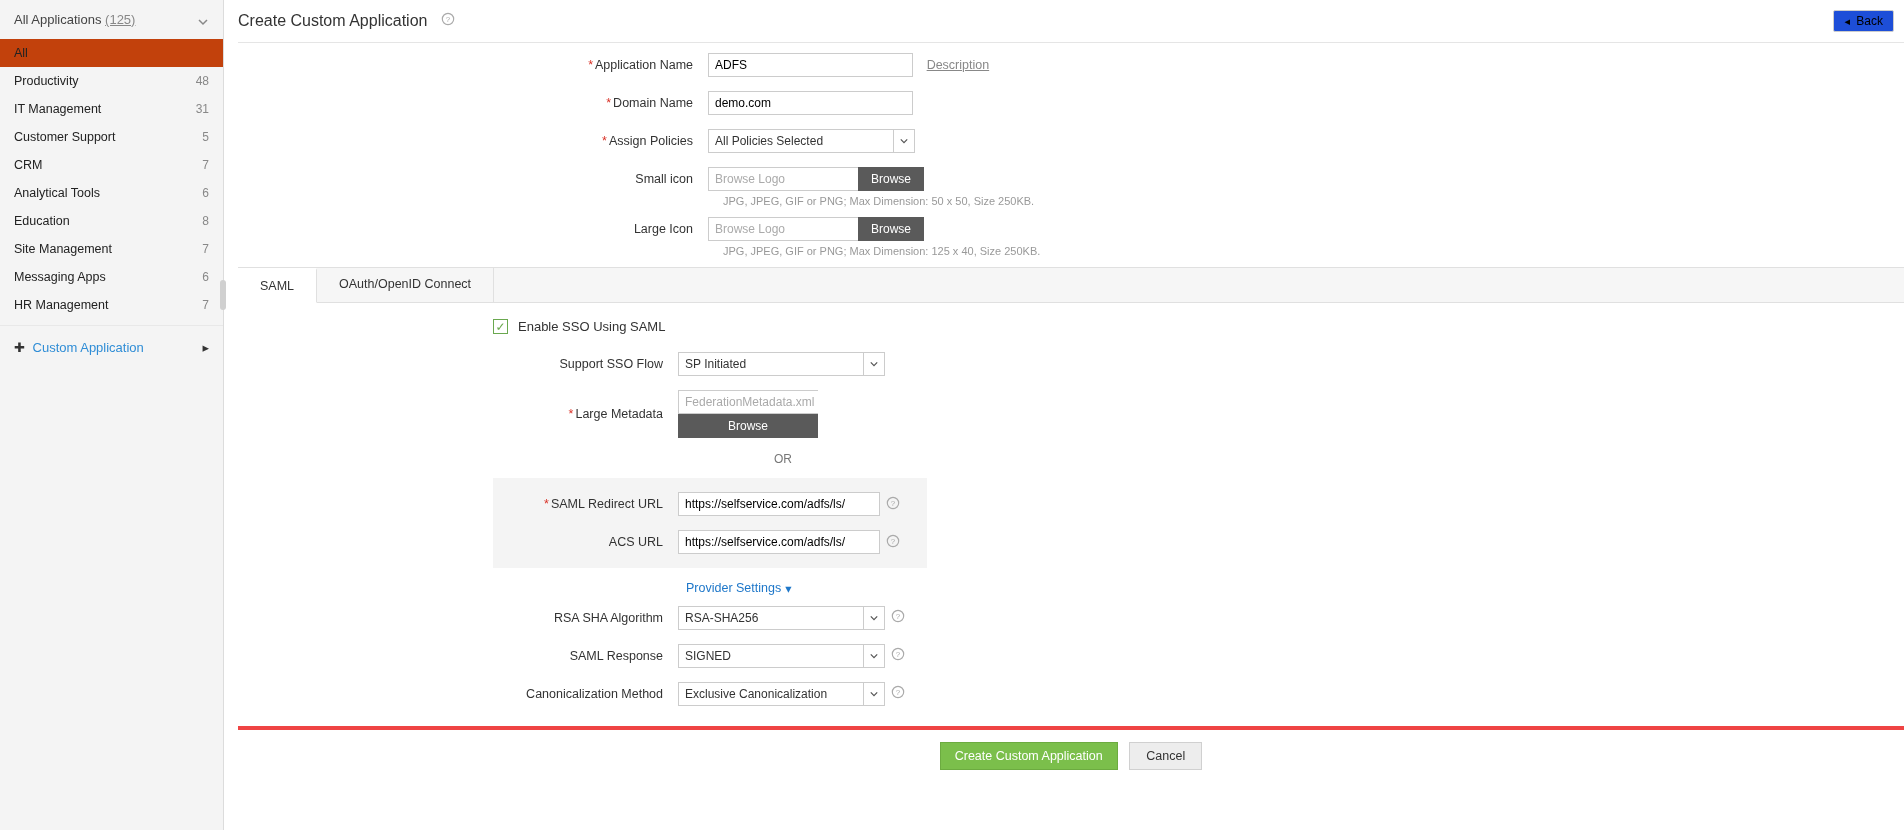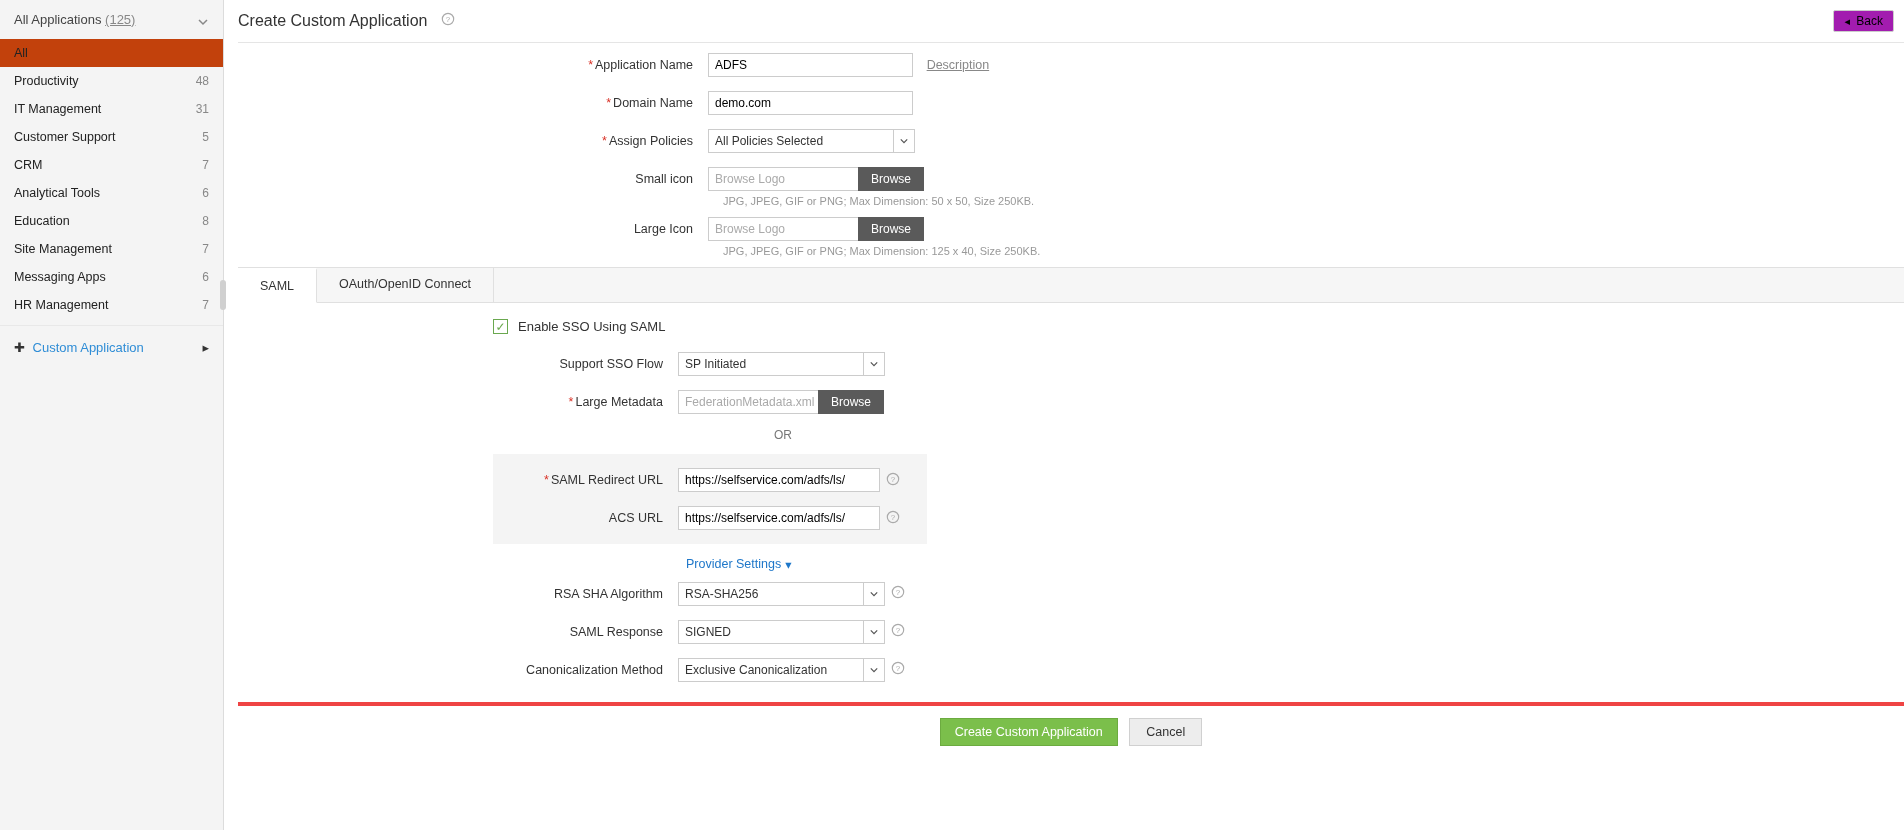--- a/index.html
+++ b/index.html
@@ -18,21 +18,21 @@
   .cat-item.active { background: #c2410c; }
   .cat-item .cnt { color: #888; font-size: 12px;}
   .custom-app { padding: 14px; color: #2f8dd6; font-size: 13px; cursor: pointer; border-top:1px solid #e8e8e8; margin-top:6px;}
   .custom-app .plus { color: #333; margin-right:4px;}
   .custom-app .caret-r { float: right; color: #333;}
   .drag-handle { position: absolute; right: -3px; top: 280px; width: 6px; height: 30px; background: #d0d0d0; border-radius: 3px; }
   
   .main { flex: 1; padding: 0 0 0 14px; position: relative;}
   .main-header { display: flex; justify-content: space-between; align-items: center; padding: 10px 10px 10px 0; border-bottom:1px solid #e5e5e5;}
   .title { font-size: 16px; color: #333; display: flex; align-items: center; gap: 8px;}
-  .back-btn { border:1px solid #ccc; background:#a21caf; padding:3px 10px; font-size:12px; border-radius:2px; cursor:pointer;}
+  .back-btn { border:1px solid #ccc; background:#1d4ed8; padding:3px 10px; font-size:12px; border-radius:2px; cursor:pointer;}
   .back-btn .caret-l { font-size:11px; margin-right:3px;}
   .form-area { padding: 10px 0 0 0;}
   .top-actions { position: absolute; right: 10px; top: 50px; display: flex; align-items: center; gap: 12px;}
   .idp-link { color: #1e77c9; text-decoration: underline; font-size: 12.5px; cursor: pointer;}
   .advanced-btn { border:1px solid #b0b0b0; background:#e8e8e8; padding:5px 12px; font-size:12.5px; cursor:pointer; display:flex; align-items:center; gap:5px;}
   .advanced-highlight { border:3px solid #ff2a8c; padding:3px;}
   .form-row { display: flex; align-items: center; margin: 0 0 14px 0;}
   .form-label { width: 470px; text-align: right; padding-right: 15px; font-size: 12.5px; color: #333;}
   .req { color: #d93025; margin-right: 2px;}
   .form-field { }
@@ -208,21 +208,21 @@
             <div class="select-caret">
                 <svg width="8" height="8" viewBox="0 0 10 10">
                   <path d="M1 3l4 4 4-4" fill="none" stroke="#555" stroke-width="1.5"></path>
                 </svg>
               </div>
           </div>
         </div>
 
         <div class="form-row">
           <div class="form-label"><span class="req">*</span><span>Large Metadata</span></div>
-          <div class="form-field" style="display:flex;">
+          <div class="form-field" style="display:flex;flex-direction:column;">
             <div class="file-input" style="width:140px;">FederationMetadata.xml</div>
             <button class="browse-btn">Browse</button>
           </div>
         </div>
 
         <div class="or-divider">
           <span class="or-txt">OR</span>
           <div style="height:20px;"></div>
         </div>
 

